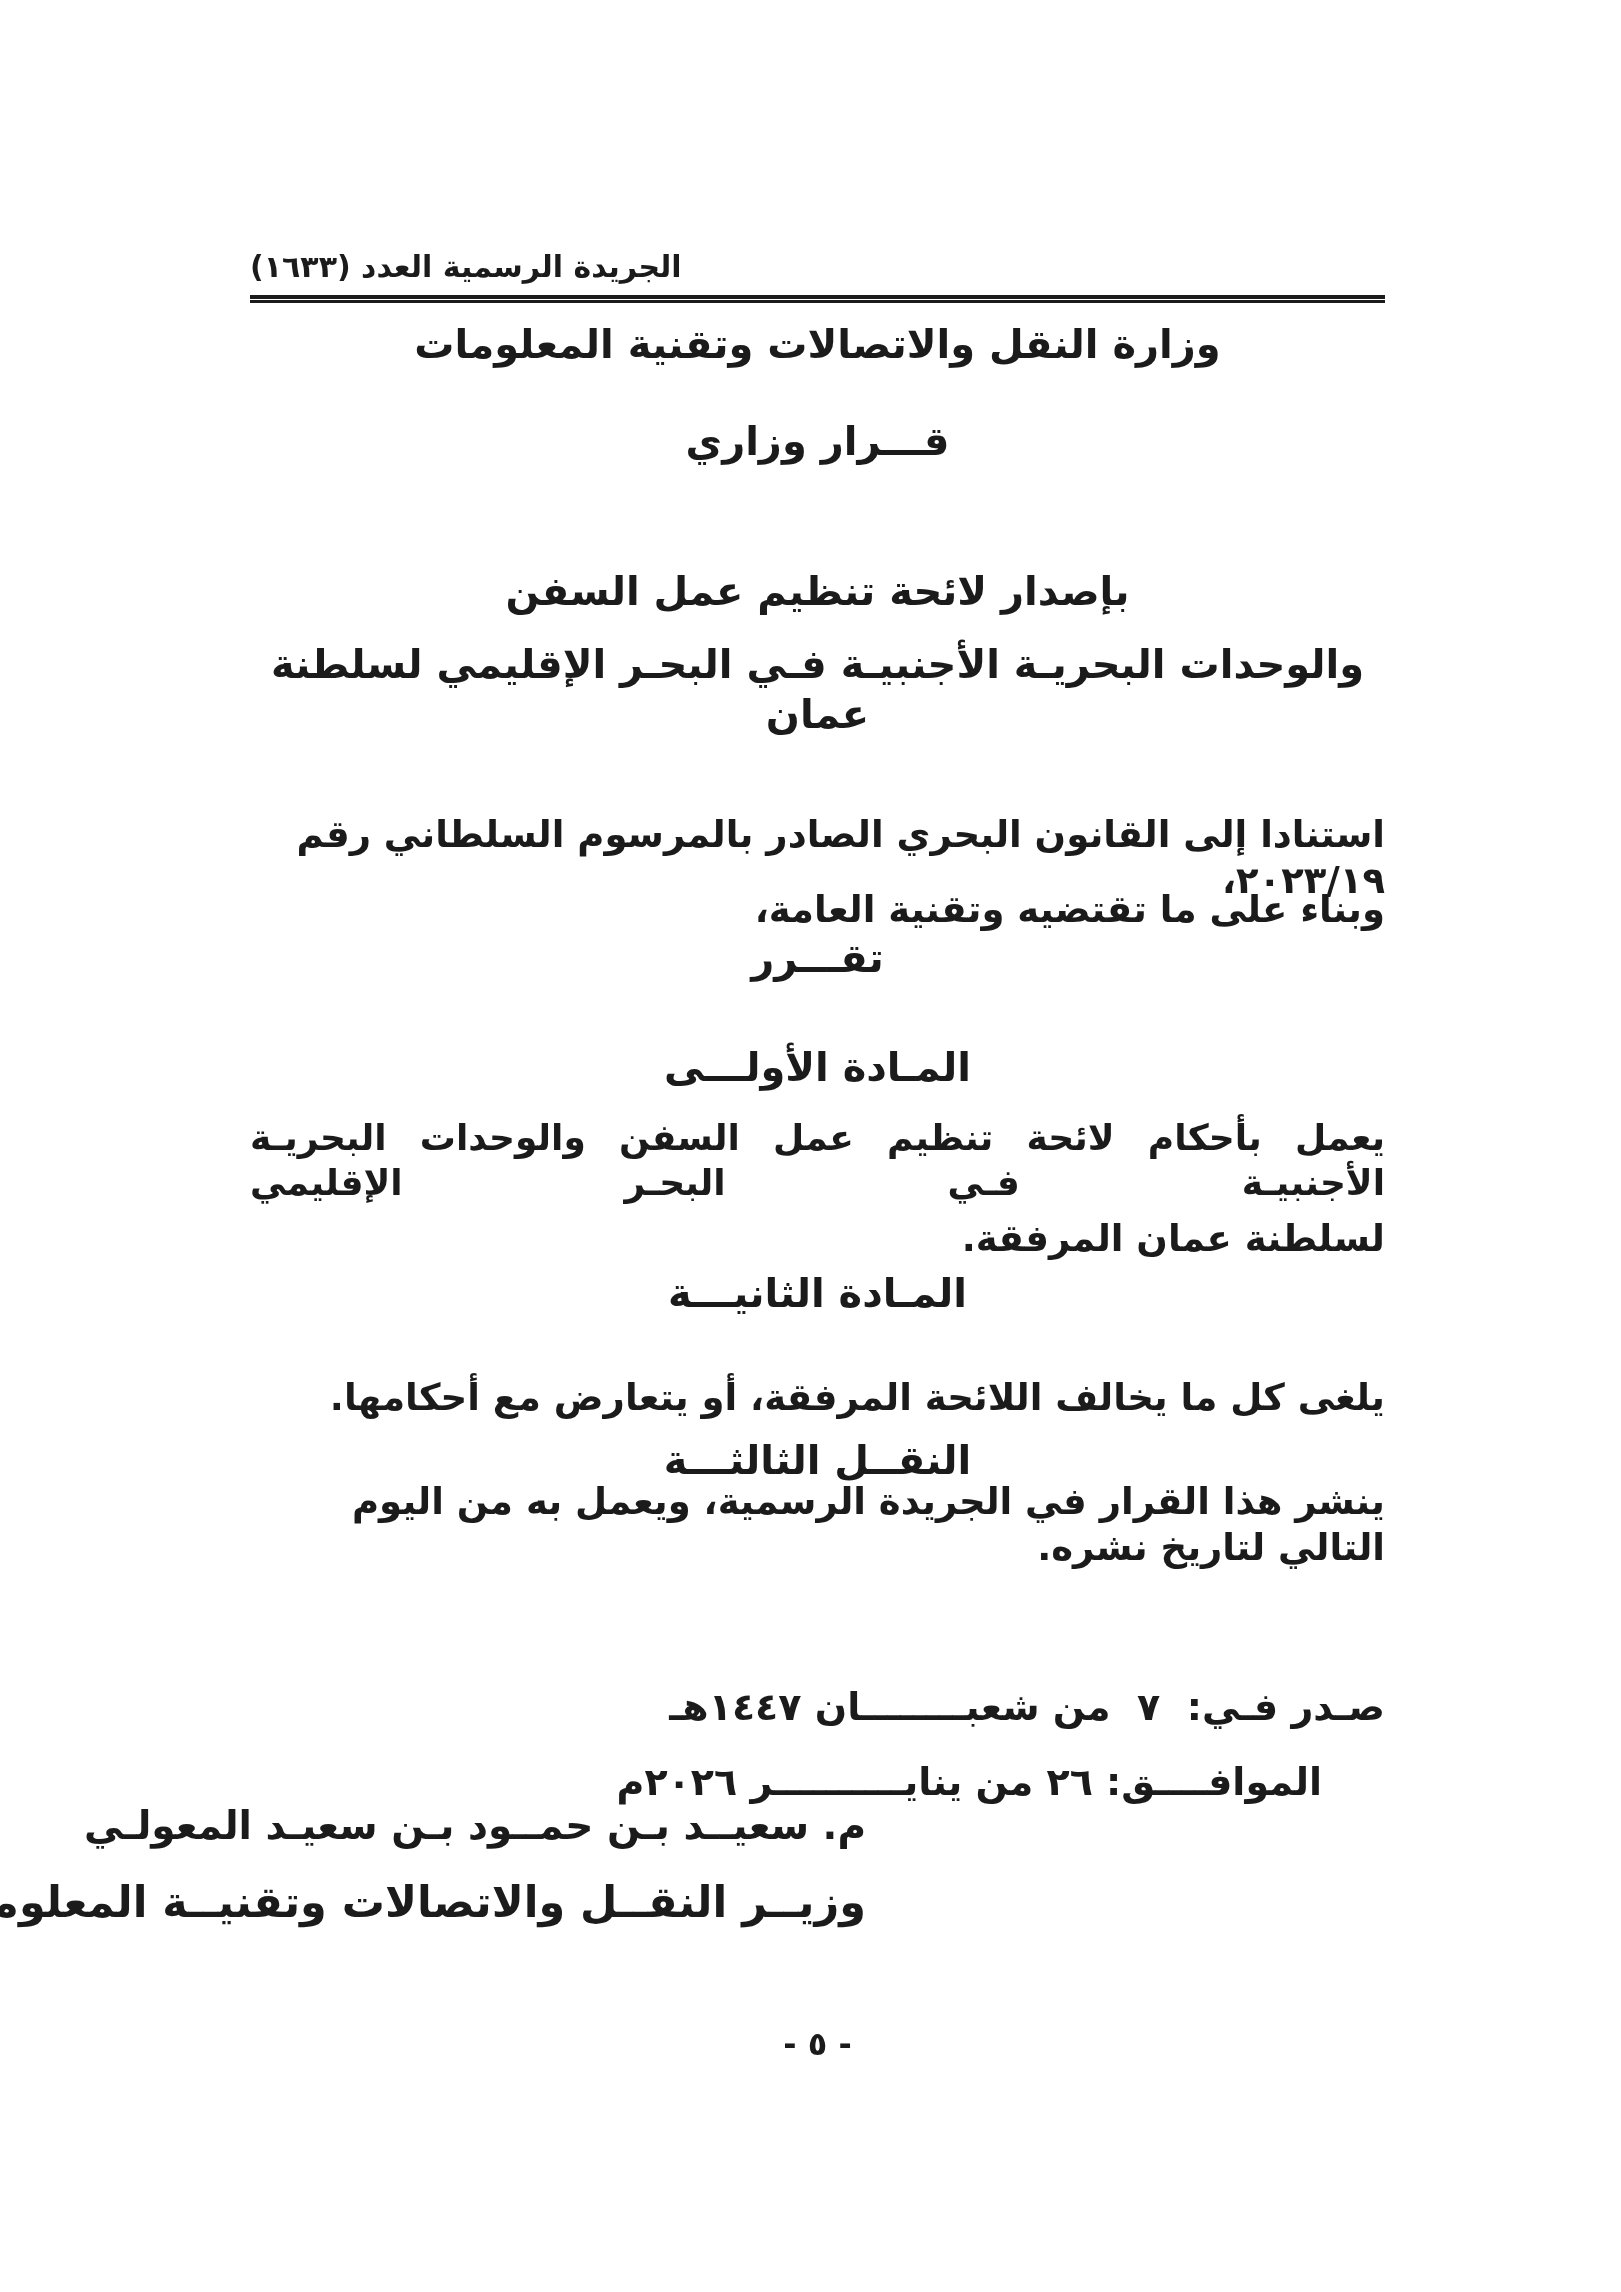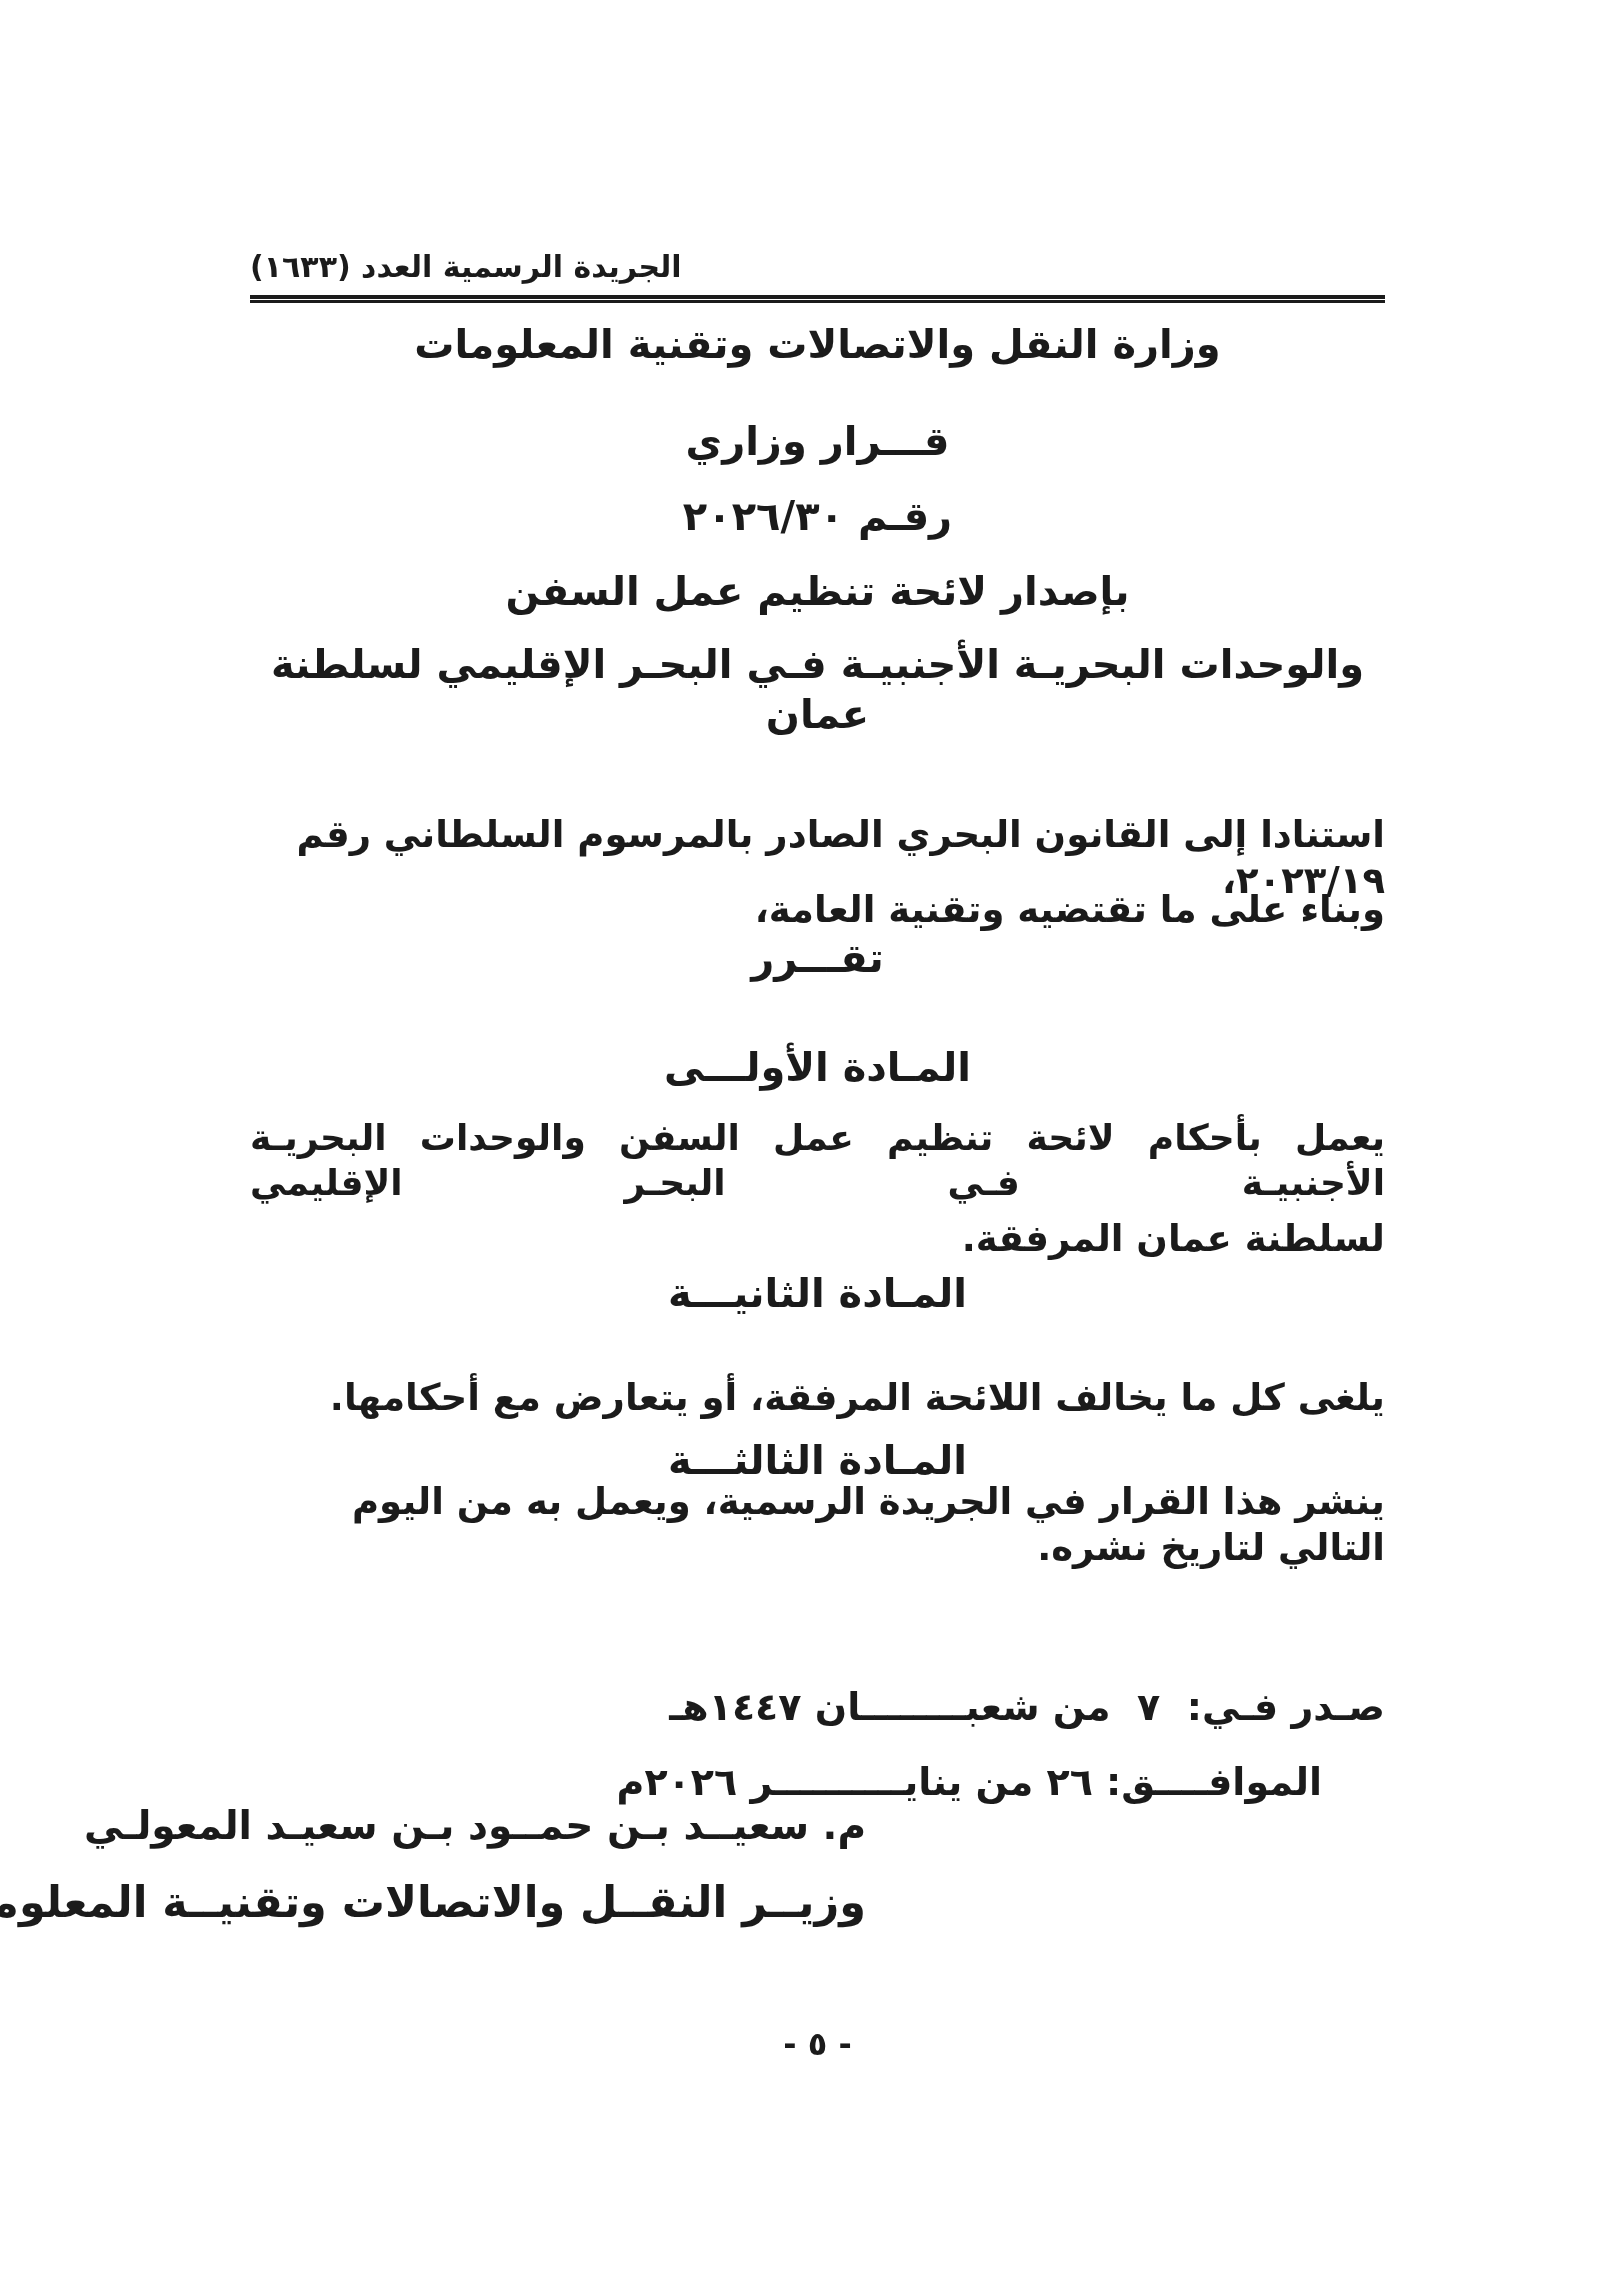--- a/index.html
+++ b/index.html
@@ -101,21 +101,20 @@
 <div class="page">
 
   <div class="abs gazette-header">الجريدة الرسمية العدد (١٦٣٣)</div>
 
   <div class="abs header-rule"></div>
 
   <div class="abs content-line center title-line t1">وزارة النقل والاتصالات وتقنية المعلومات</div>
 
   <div class="abs content-line center title-line t2">قـــرار وزاري</div>
 
-  <div class="abs content-line center title-line t3">رقـم ٢٠٢٦/٣٠</div>
 
   <div class="abs content-line center title-line t4">بإصدار لائحة تنظيم عمل السفن</div>
 
   <div class="abs content-line center title-line t5">والوحدات البحريـة الأجنبيـة فـي البحـر الإقليمي لسلطنة عمان</div>
 
   <div class="abs content-line right body-line p1">استنادا إلى القانون البحري الصادر بالمرسوم السلطاني رقم ٢٠٢٣/١٩،</div>
 
   <div class="abs content-line right body-line p2">وبناء على ما تقتضيه وتقنية العامة،</div>
 
   <div class="abs content-line center title-line decides">تقـــرر</div>
@@ -123,21 +122,21 @@
   <div class="abs content-line center title-line a1-head">المـادة الأولـــى</div>
 
   <div class="abs content-line a1-line1">يعمل بأحكام لائحة تنظيم عمل السفن والوحدات البحريـة الأجنبيـة فـي البحـر الإقليمي</div>
 
   <div class="abs content-line right body-line a1-line2">لسلطنة عمان المرفقة.</div>
 
   <div class="abs content-line center title-line a2-head">المـادة الثانيـــة</div>
 
   <div class="abs content-line right body-line a2-text">يلغى كل ما يخالف اللائحة المرفقة، أو يتعارض مع أحكامها.</div>
 
-  <div class="abs content-line center title-line a3-head">المـادة الثالثـــة</div>
+  <div class="abs content-line center title-line a3-head">النقــل الثالثـــة</div>
 
   <div class="abs content-line right body-line a3-text">ينشر هذا القرار في الجريدة الرسمية، ويعمل به من اليوم التالي لتاريخ نشره.</div>
 
   <div class="abs content-line right date-line date1">صـدر فـي:&nbsp;&nbsp;٧&nbsp;&nbsp;من شعبــــــــان ١٤٤٧هـ</div>
 
   <div class="abs content-line right date-line date2">الموافــــق: ٢٦ من ينايــــــــــر ٢٠٢٦م</div>
 
   <div class="abs sig-block sig-name">م. سعيــد بـن حمــود بـن سعيـد المعولـي</div>
 
   <div class="abs sig-block sig-title">وزيــر النقــل والاتصالات وتقنيــة المعلومــات</div>

